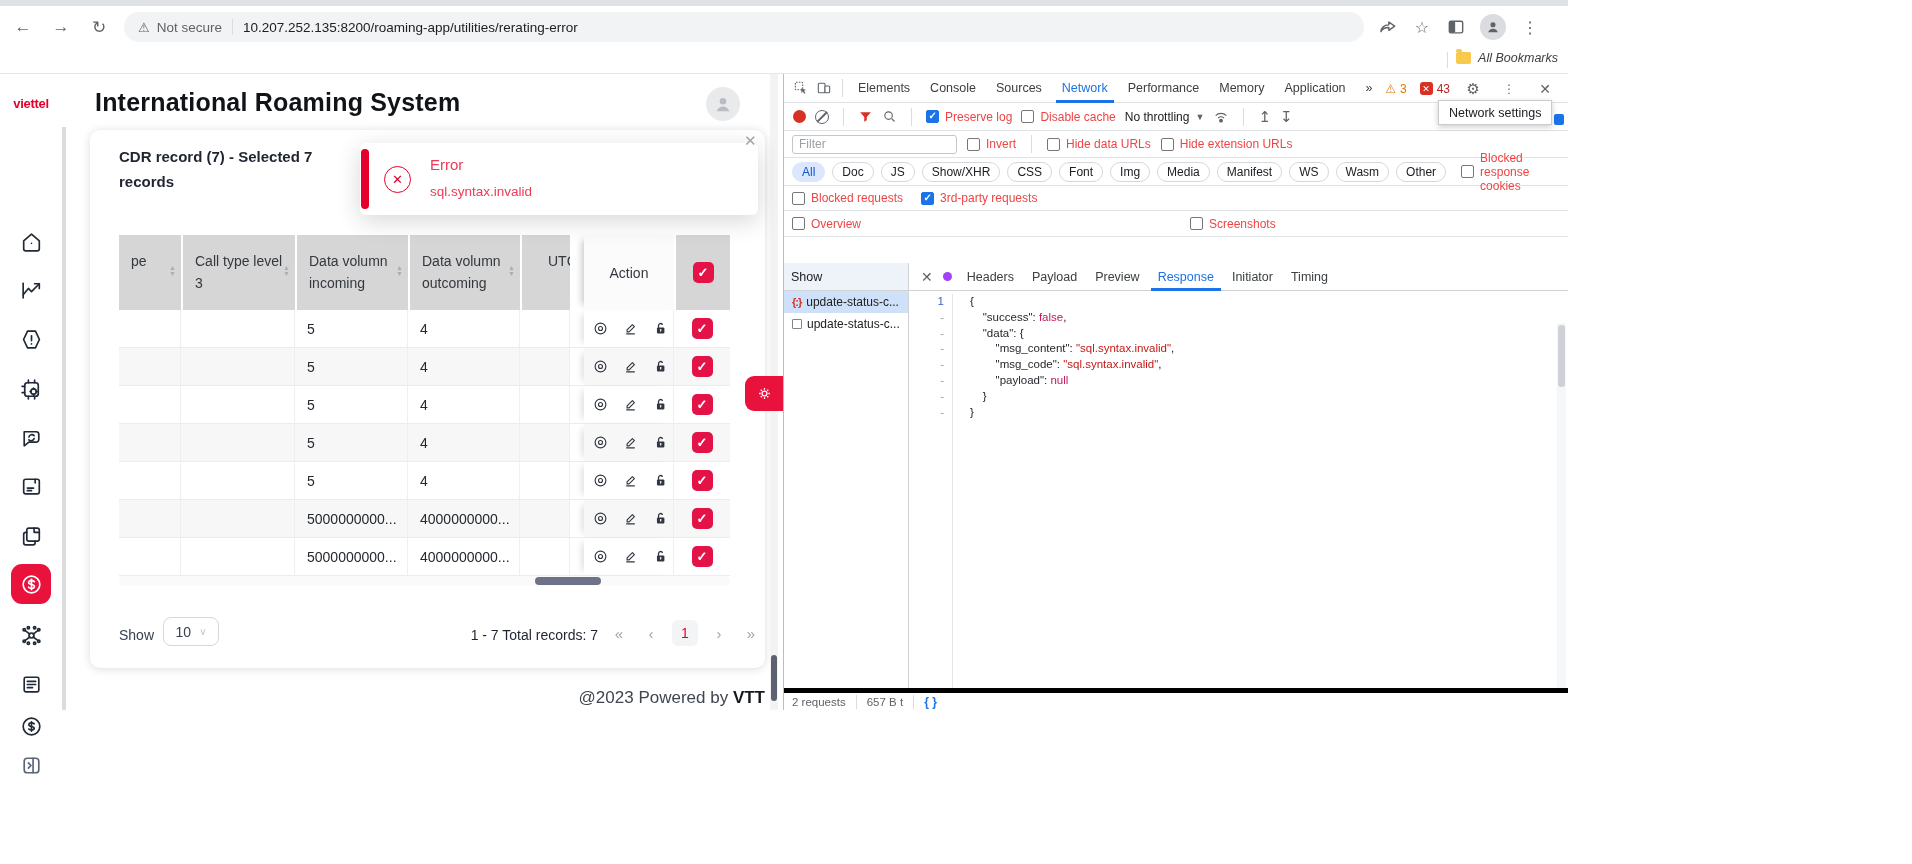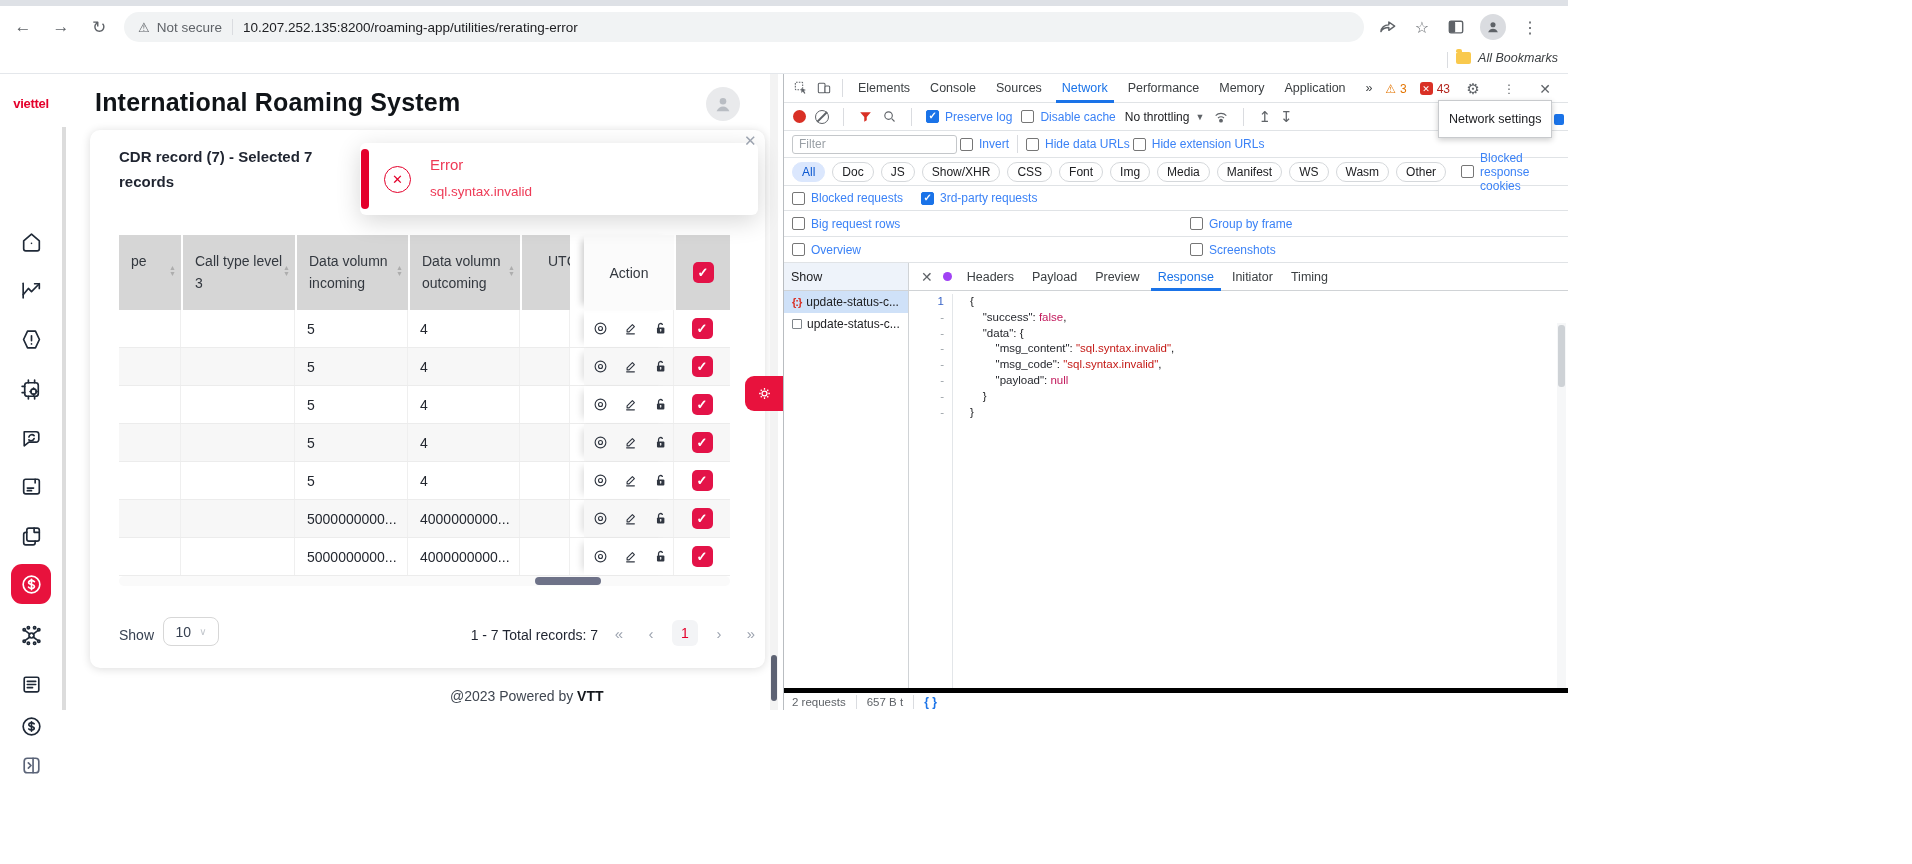--- a/index.html
+++ b/index.html
@@ -73,56 +73,56 @@
 
   
   .pag-show{position:absolute;left:29px;top:497px;font-size:14px;color:#374151;}
   .pag-select{position:absolute;left:73px;top:487px;width:56px;height:29px;border:1px solid #d7d7d7;border-radius:8px;display:flex;align-items:center;justify-content:center;gap:8px;font-size:14px;color:#374151;}
   .pag-select .chev{color:#c2c6cc;font-size:10px;}
   .pag-summary{position:absolute;left:280px;top:497px;width:228px;text-align:right;font-size:14px;color:#1f2430;}
   .pager{position:absolute;left:518px;top:490px;display:flex;align-items:center;gap:10px;}
   .pgbtn{min-width:22px;height:24px;display:flex;align-items:center;justify-content:center;color:#9ca3af;font-size:15px;}
   .pgcur{min-width:26px;height:26px;background:#f3f4f6;border-radius:6px;display:flex;align-items:center;justify-content:center;color:#e4002b;font-size:14px;}
 
-  .app-footer{position:absolute;left:450px;top:614px;width:315px;font-size:14px;color:#3f4650;}
+  .app-footer{position:absolute;left:450px;top:614px;width:315px;text-align:right;font-size:17px;color:#3f4650;}
   .app-footer b{color:#15181d;}
   .vscroll{position:absolute;left:770px;top:0;width:8px;height:636px;background:#f3f3f3;}
   .vthumb{position:absolute;left:1px;top:581px;width:6px;height:46px;background:#5d6273;border-radius:3px;}
   .floater{position:absolute;left:745px;top:302px;width:38px;height:35px;background:#e8123d;border-radius:9px 0 0 9px;display:flex;align-items:center;justify-content:center;color:#fff;z-index:25;}
 
   
   .devtools{position:absolute;left:783px;top:74px;width:785px;height:636px;background:#fff;border-left:1px solid #b9bdc1;font-size:12px;color:#202124;}
   .dt-row{position:relative;border-bottom:1px solid #e0e3e6;display:flex;align-items:center;}
   .dt-tabsrow{height:29px;padding-left:7px;}
   .dticon{width:20px;height:20px;display:flex;align-items:center;justify-content:center;color:#5f6368;margin-right:3px;}
   .dticon svg{width:16px;height:16px;}
   .dt-sep{width:1px;height:18px;background:#dadce0;margin:0 5px;}
   .dt-tab{padding:0 10px;height:29px;display:flex;align-items:center;font-size:12.5px;color:#3c4043;position:relative;}
   .dt-tab.active{color:#1a73e8;}
   .dt-tab.active::after{content:"";position:absolute;left:4px;right:4px;bottom:0;height:2.5px;background:#1a73e8;}
   .dt-right{position:absolute;right:10px;top:0;height:29px;display:flex;align-items:center;gap:13px;}
   .warnbadge{display:flex;align-items:center;gap:4px;color:#e37400;font-size:12px;}
   .errbadge{display:flex;align-items:center;gap:4px;color:#b3261e;font-size:12px;}
   .errsq{width:13px;height:13px;background:#d93025;border-radius:3px;color:#fff;font-size:9px;display:flex;align-items:center;justify-content:center;}
-  .tooltip{position:absolute;left:654px;top:26px;height:38px;padding:0 10px;background:#fff;border:1px solid #c8cacd;box-shadow:0 2px 6px rgba(0,0,0,.2);display:flex;align-items:center;font-size:12.5px;color:#202124;z-index:40;white-space:nowrap;}
+  .tooltip{position:absolute;left:654px;top:26px;height:25px;padding:0 10px;background:#fff;border:1px solid #c8cacd;box-shadow:0 2px 6px rgba(0,0,0,.2);display:flex;align-items:center;font-size:12.5px;color:#202124;z-index:40;white-space:nowrap;}
   .bluedot{position:absolute;right:4px;top:40px;width:10px;height:11px;background:#1a73e8;border-radius:2px;z-index:39;}
 
   .dt-toolbar{height:28px;padding-left:9px;gap:9px;}
   .recdot{width:13px;height:13px;border-radius:50%;background:#d93025;}
   .clearicon{width:14px;height:14px;border:1.6px solid #5f6368;border-radius:50%;position:relative;}
   .clearicon::after{content:"";position:absolute;left:-1px;top:5px;width:14px;height:1.6px;background:#5f6368;transform:rotate(-45deg);}
   .cb{width:13px;height:13px;border:1px solid #767676;border-radius:2px;background:#fff;flex:0 0 auto;}
   .cb.on{background:#1a73e8;border-color:#1a73e8;position:relative;}
   .cb.on::after{content:"✓";position:absolute;left:1.5px;top:-1px;color:#fff;font-size:10px;font-weight:bold;}
-  .ckitem{display:flex;align-items:center;gap:6px;color:#3b82f6;}
+  .ckitem{display:flex;align-items:center;gap:6px;color:#ef4444;}
   .throttle{display:flex;align-items:center;gap:6px;color:#202124;}
   .throttle .tchev{font-size:9px;color:#5f6368;}
   .updown{font-size:15px;color:#5f6368;}
 
-  .dt-filterrow{height:27px;padding-left:8px;gap:3px;}
+  .dt-filterrow{height:27px;padding-left:8px;gap:10px;}
   .filterinput{width:165px;height:19px;border:1px solid #c4c7ca;border-radius:3px;padding:0 6px;font-size:12px;color:#9aa0a6;display:flex;align-items:center;background:#fff;}
   .dt-chiprow{height:28px;padding-left:8px;gap:7px;}
   .chip{height:20px;padding:0 9px;border:1px solid #d5d8db;border-radius:11px;display:flex;align-items:center;font-size:12px;color:#202124;background:#fff;}
   .chip.sel{background:#dbe7fd;border-color:#dbe7fd;color:#0b57d0;}
   .dt-3rdrow{height:25px;padding-left:8px;gap:22px;}
   .dt-bigrow,.dt-ovrow{height:26px;}
   .posA{position:absolute;left:8px;}
   .posB{position:absolute;left:406px;}
 
   .dt-panel{position:absolute;left:0;top:189px;right:0;bottom:22px;}
@@ -741,30 +741,20 @@
         <span class="ckitem posA">
           <span class="cb"></span>
             <span>Blocked requests</span>
         </span>
         <span class="ckitem" style="position:absolute;left:137px;">
           <span class="cb on"></span>
             <span>3rd-party requests</span>
         </span>
       </div>
 
-      <div class="dt-row dt-bigrow">
-        <span class="ckitem posA">
-          <span class="cb"></span>
-            <span>Big request rows</span>
-        </span>
-        <span class="ckitem posB">
-          <span class="cb"></span>
-            <span>Group by frame</span>
-        </span>
-      </div>
 
       <div class="dt-row dt-ovrow">
         <span class="ckitem posA">
           <span class="cb"></span>
             <span>Overview</span>
         </span>
         <span class="ckitem posB">
           <span class="cb"></span>
             <span>Screenshots</span>
         </span>

